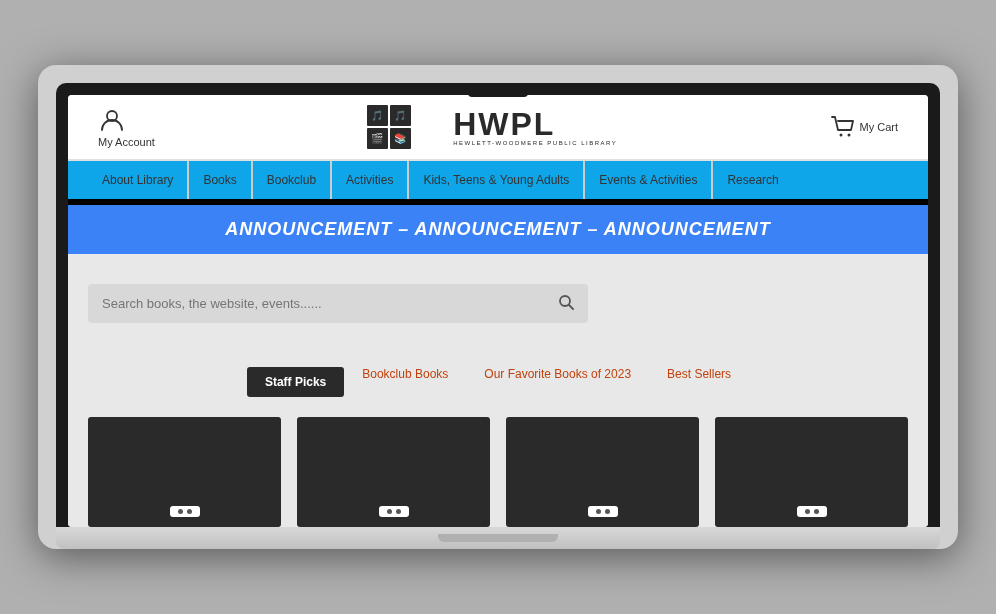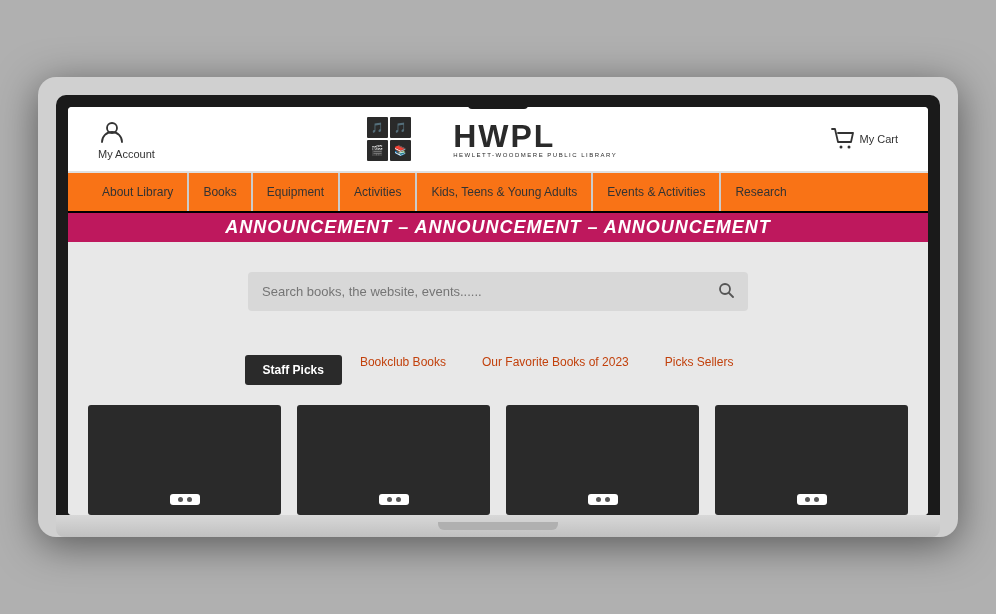--- a/index.html
+++ b/index.html
@@ -139,23 +139,23 @@
       color: #333;
     }
 
     .account-icon, .cart-icon {
       width: 28px;
       height: 28px;
     }
 
     
     .site-nav {
-      background: #f97316;
+      background: #0ea5e9;
       border-top: 1px solid #e0e0e0;
-      border-bottom: 2px solid #000000;
+      border-bottom: 6px solid #000000;
       padding: 0 20px;
     }
 
     .nav-list {
       display: flex;
       list-style: none;
       gap: 0;
       align-items: center;
     }
 
@@ -167,40 +167,40 @@
       white-space: nowrap;
       border-left: 2px solid #ccc;
     }
 
     .nav-item:first-child {
       border-left: none;
     }
 
     
     .announcement-banner {
-      background: #be185d;
+      background: #3b82f6;
       color: #fff;
       text-align: center;
-      padding: 4px 20px;
+      padding: 14px 20px;
       font-size: 18px;
       font-weight: 800;
       font-style: italic;
       letter-spacing: 1px;
     }
 
     
     .main-content {
       background: #e8e8e8;
       padding: 30px 20px 0 20px;
     }
 
     
     .search-container {
       display: flex;
-      justify-content: center;
+      justify-content: flex-start;
       margin-bottom: 28px;
     }
 
     .search-bar {
       display: flex;
       align-items: center;
       background: #d8d8d8;
       border-radius: 4px;
       width: 500px;
       padding: 10px 14px;
@@ -324,21 +324,21 @@
             <circle cx="19" cy="22" r="1.5" fill="#333"></circle>
           </svg>
           <span>My Cart</span>
         </div>
       </div>
 
       <nav class="site-nav">
         <ul class="nav-list">
           <li class="nav-item">About Library</li>
           <li class="nav-item">Books</li>
-          <li class="nav-item">Equipment</li>
+          <li class="nav-item">Bookclub</li>
           <li class="nav-item">Activities</li>
           <li class="nav-item">Kids, Teens &amp; Young Adults</li>
           <li class="nav-item">Events &amp; Activities</li>
           <li class="nav-item">Research</li>
         </ul>
       </nav>
 
       <div class="announcement-banner">
         <span>ANNOUNCEMENT – ANNOUNCEMENT – ANNOUNCEMENT</span>
       </div>
@@ -354,21 +354,21 @@
                 <line x1="11" y1="11" x2="15" y2="15" stroke="#555" stroke-width="1.8" stroke-linecap="round"></line>
               </svg>
             </button>
           </div>
         </div>
 
         <div class="books-tabs">
           <button class="tab-item active">Staff Picks</button>
           <button class="tab-item">Bookclub Books</button>
           <button class="tab-item">Our Favorite Books of 2023</button>
-          <button class="tab-item">Picks Sellers</button>
+          <button class="tab-item">Best Sellers</button>
         </div>
 
         <div class="books-grid">
           <div class="book-card">
             <div class="book-card-badge">
               <div class="badge-dot"></div>
               <div class="badge-dot"></div>
             </div>
           </div>
           <div class="book-card">

